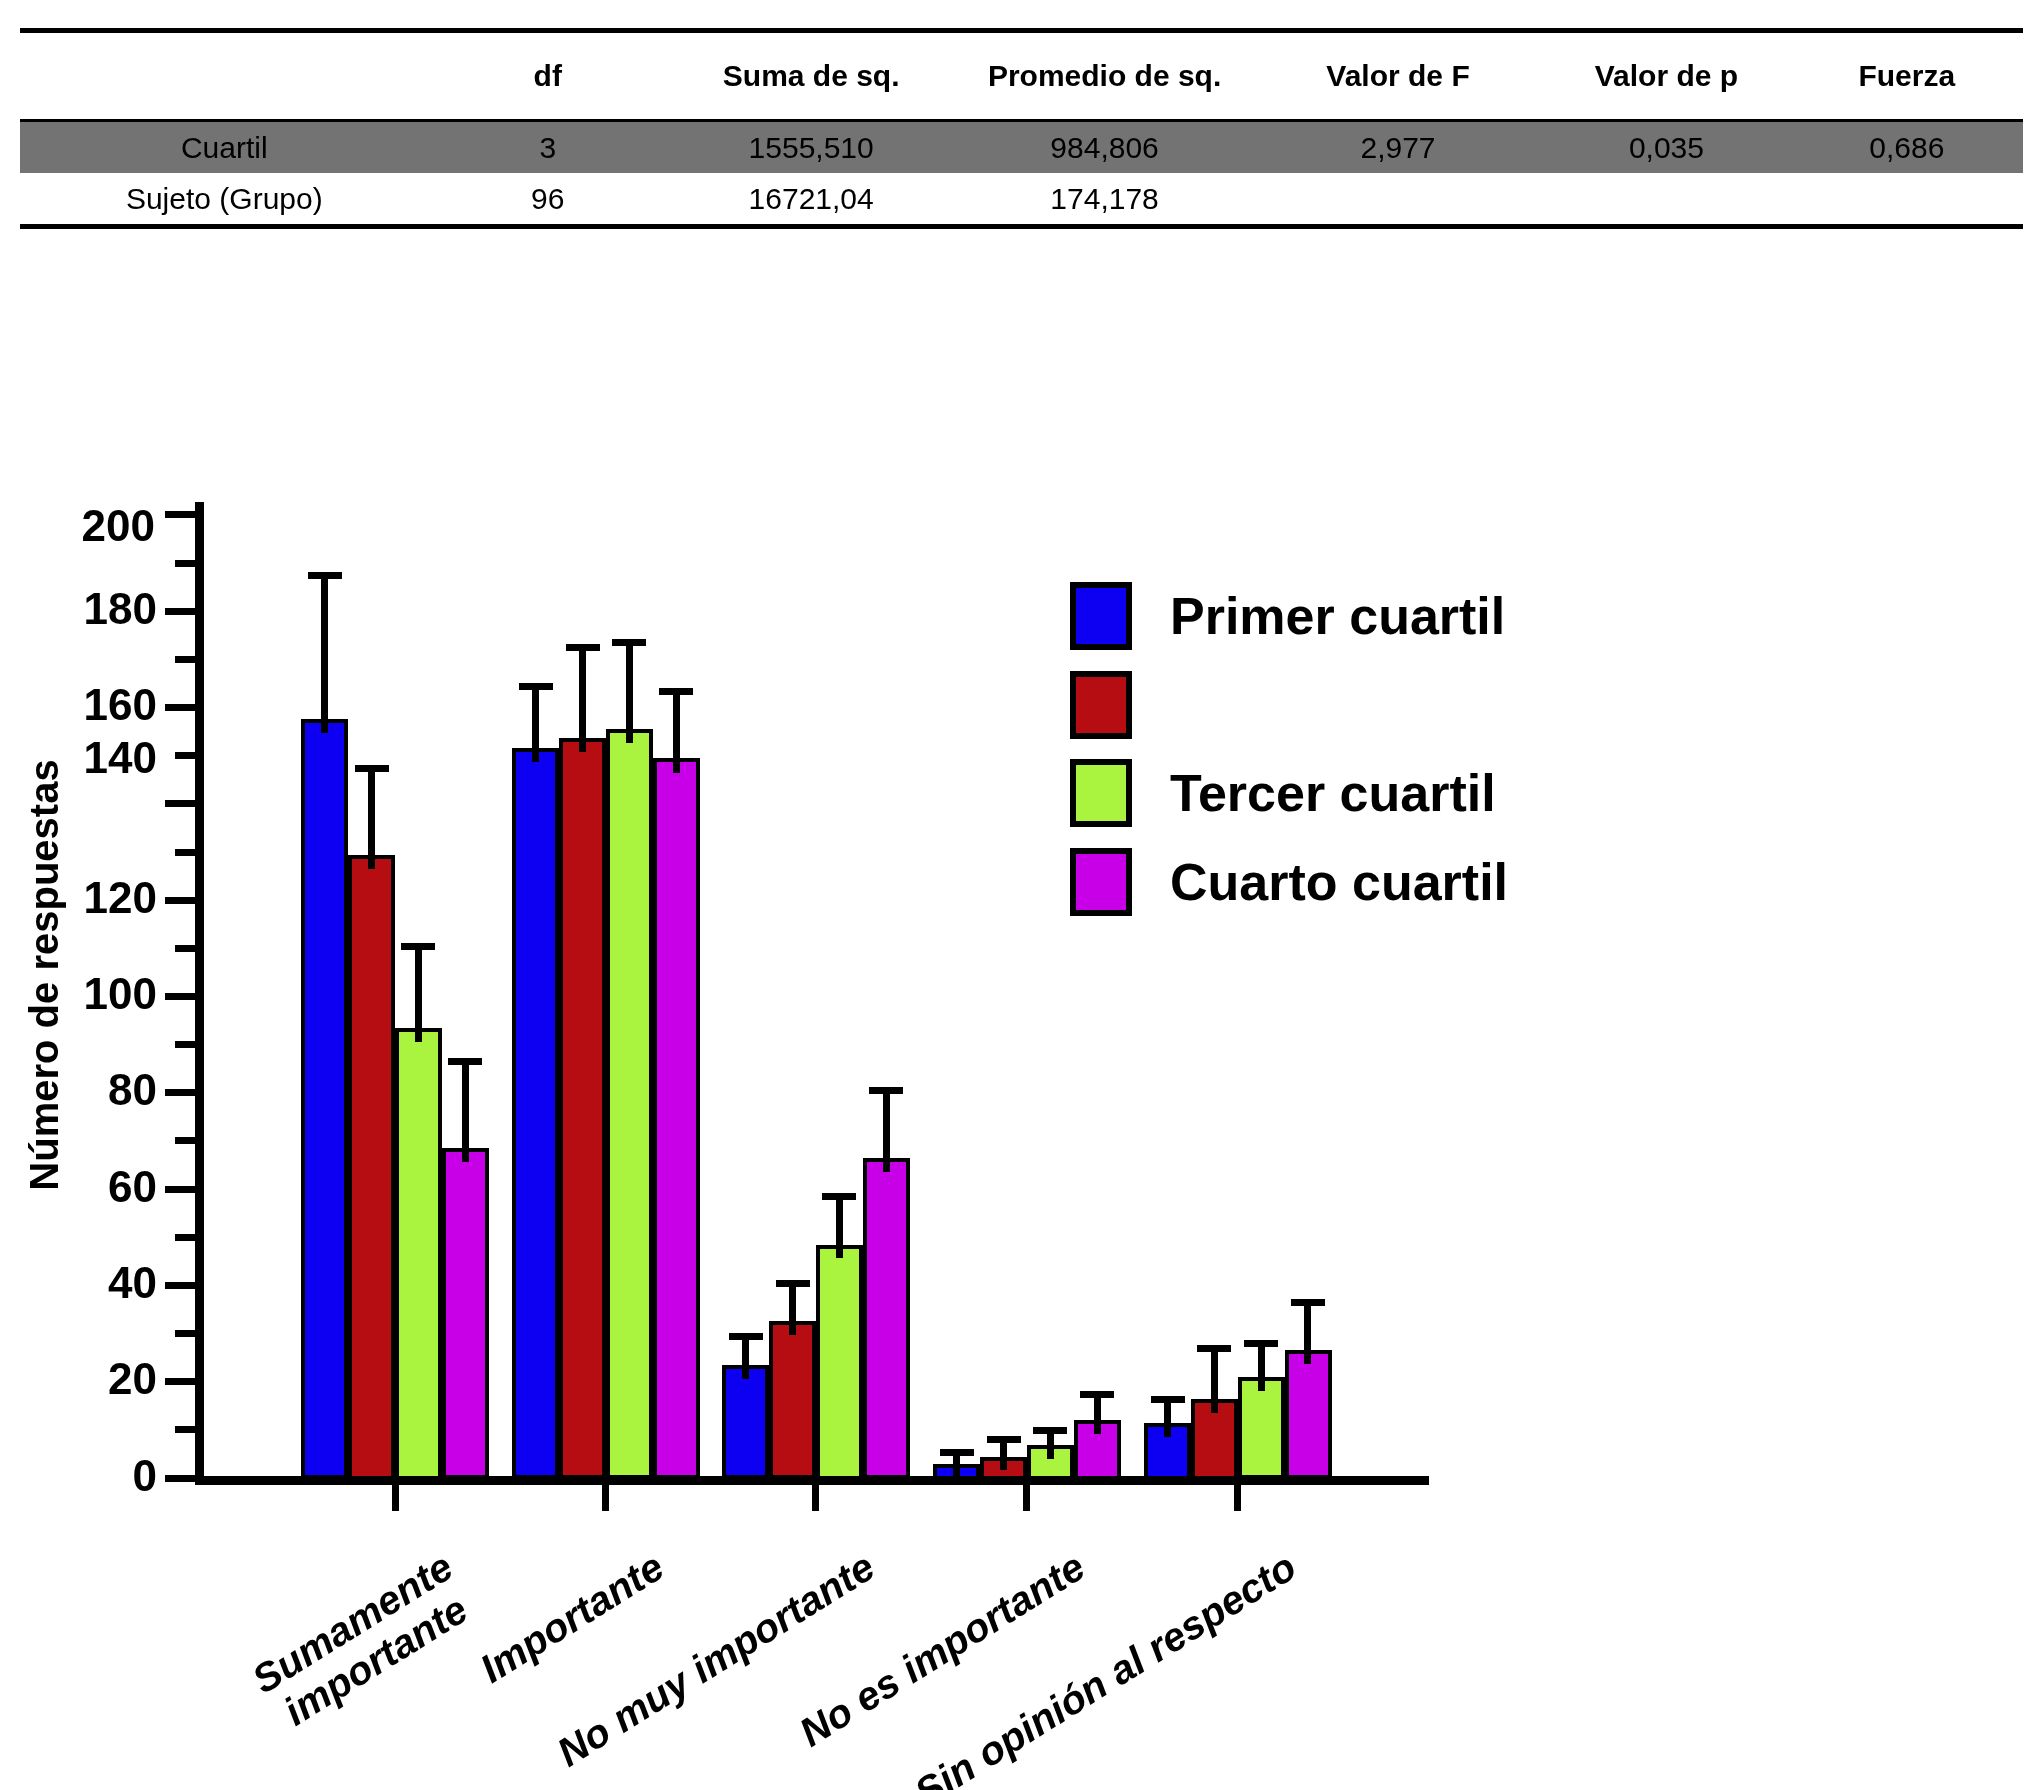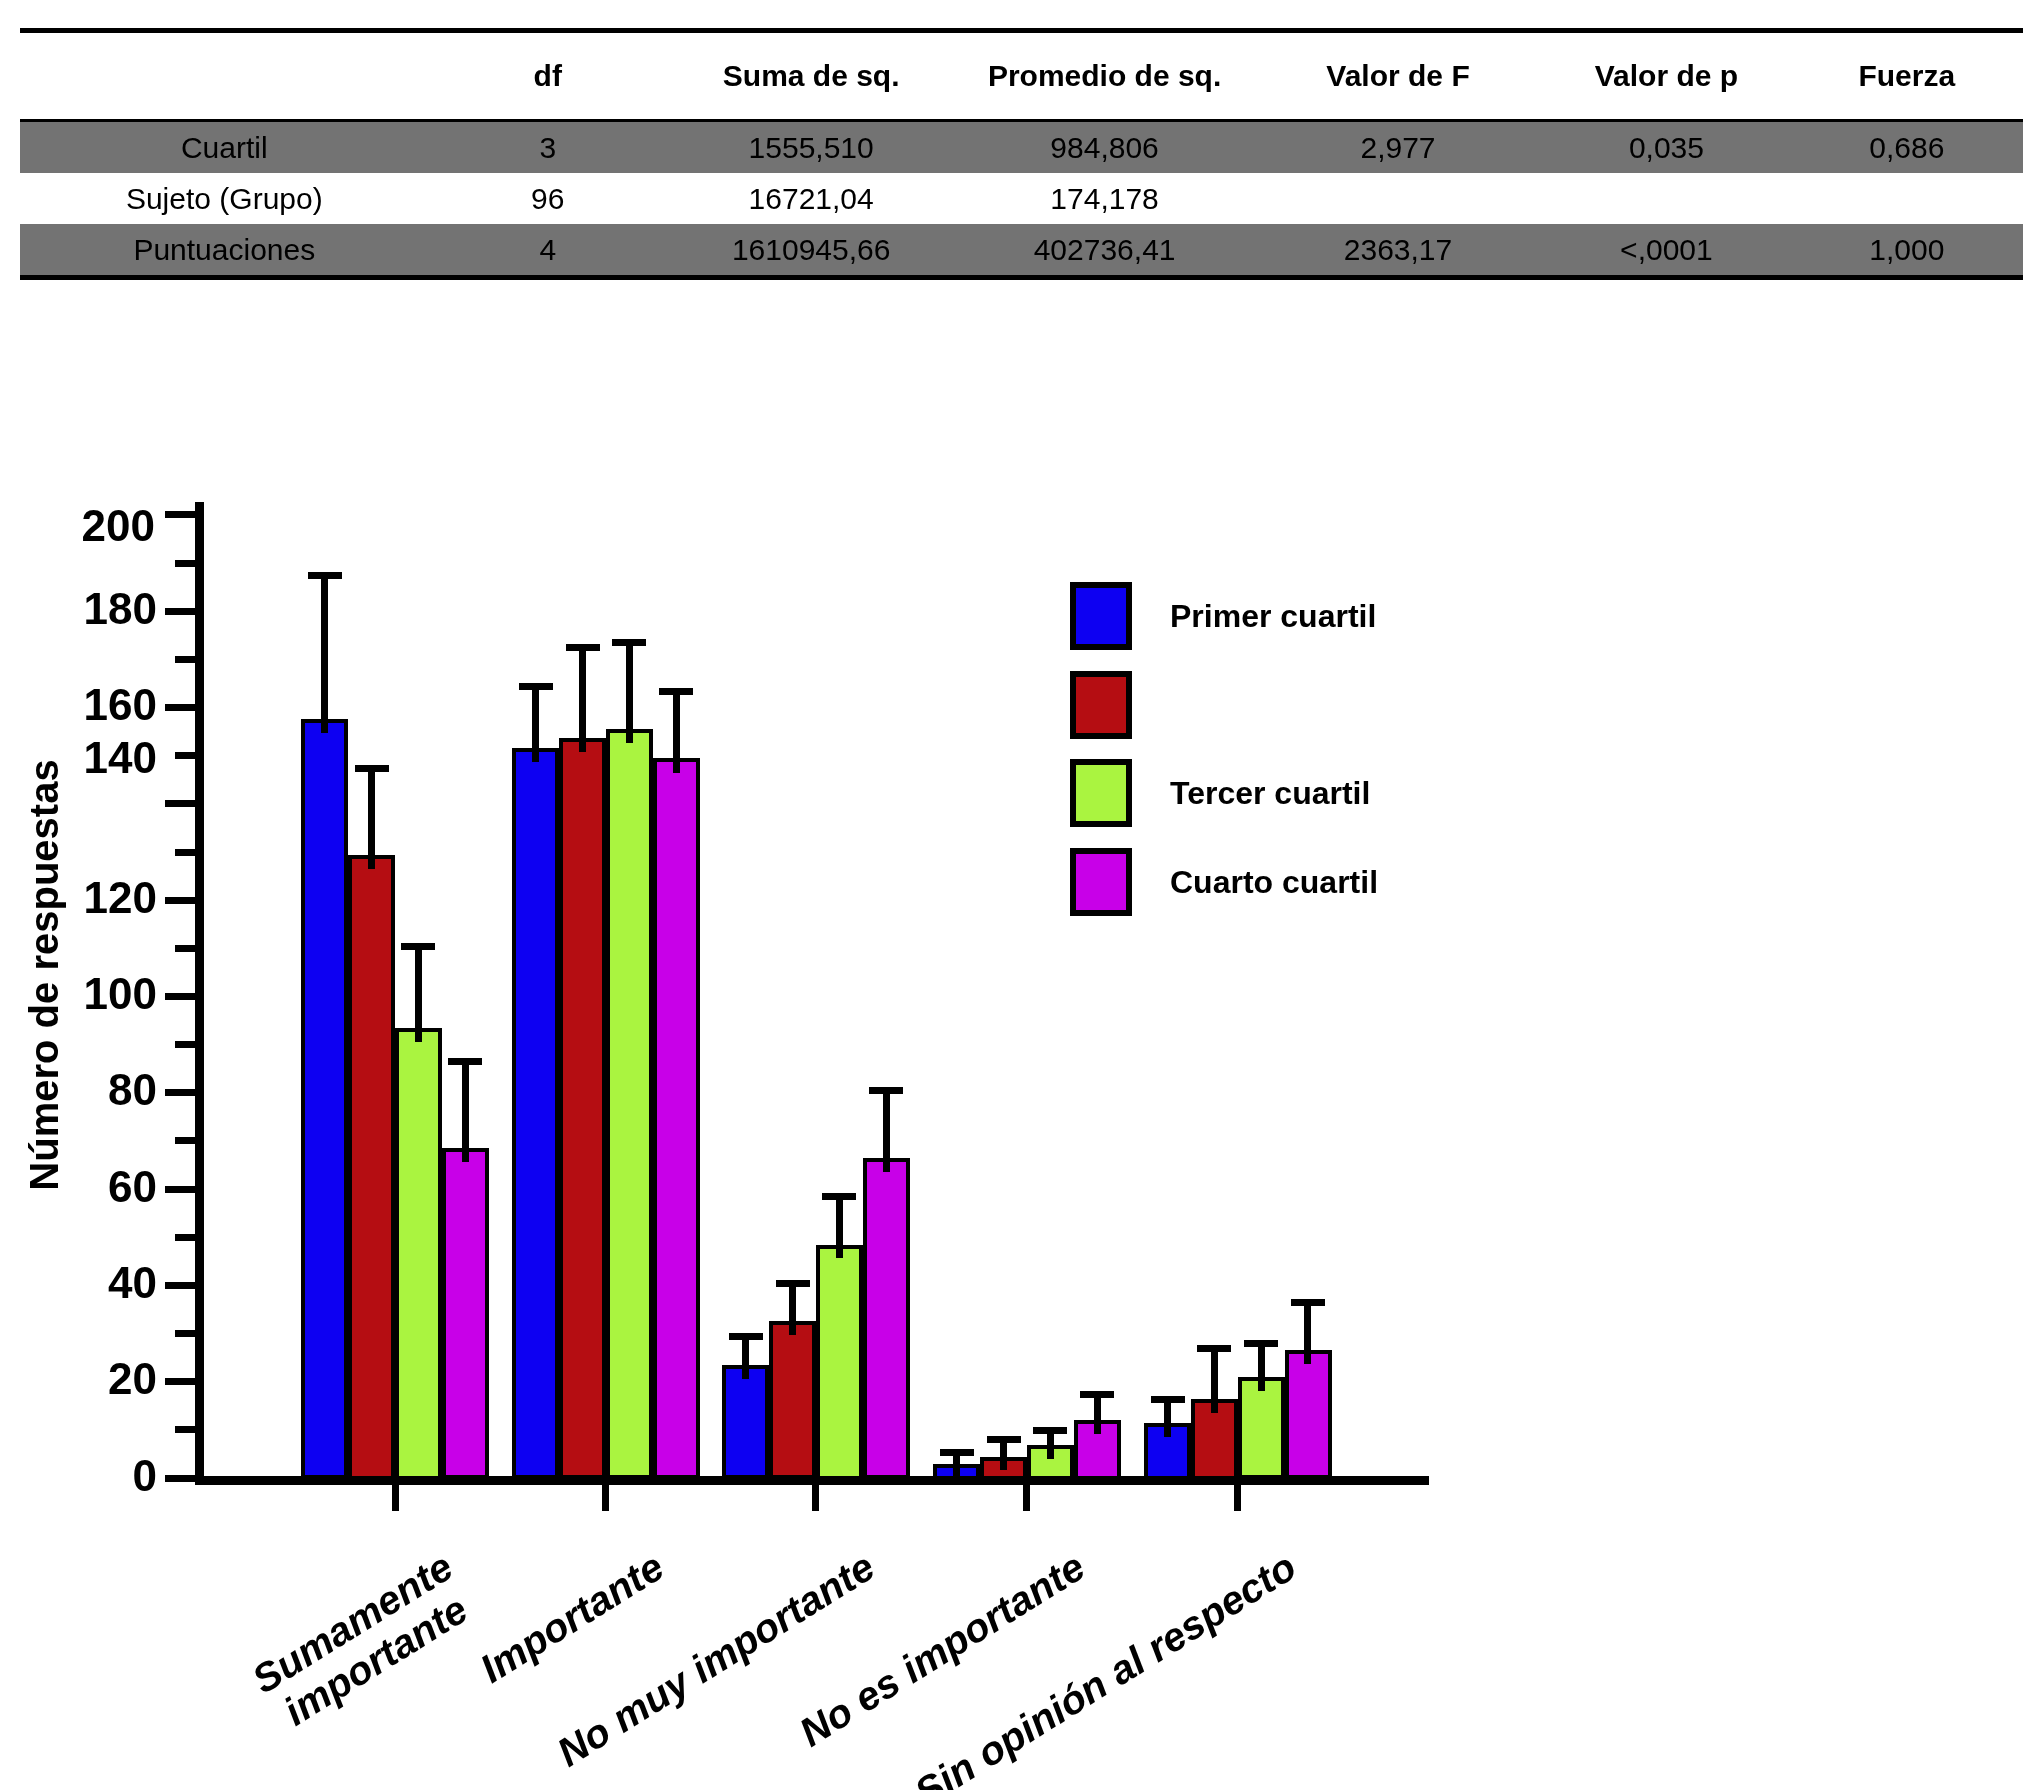--- a/index.html
+++ b/index.html
@@ -43,21 +43,21 @@
   .ylabel{
     position:absolute;font-size:40px;font-weight:bold;white-space:nowrap;
     transform:translate(-50%,-50%) rotate(-90deg);
   }
   .legend{position:absolute;left:1070px;top:586px;z-index:4;}
   .legend-row{position:absolute;left:0;height:60px;display:flex;align-items:center;}
   .legend-swatch{
     width:50px;height:56px;border:6px solid #000;box-sizing:content-box;
     margin-right:38px;flex:0 0 auto;
   }
-  .legend-text{font-size:32px;font-weight:bold;white-space:nowrap;}
+  .legend-text{font-size:52px;font-weight:bold;white-space:nowrap;}
 </style>
 </head>
 <body>
 
 <div class="page">
 
   <table class="anova">
     <colgroup>
       <col style="width:20.4%">
         <col style="width:11.9%">
@@ -89,29 +89,20 @@
           <td>0,686</td>
         </tr>
         <tr>
           <td>Sujeto (Grupo)</td>
           <td>96</td>
           <td>16721,04</td>
           <td>174,178</td>
           <td></td>
           <td></td>
           <td></td>
-        </tr>
-        <tr class="shaded">
-          <td>Puntuaciones</td>
-          <td>4</td>
-          <td>1610945,66</td>
-          <td>402736,41</td>
-          <td>2363,17</td>
-          <td>&lt;,0001</td>
-          <td>1,000</td>
         </tr>
       </tbody>
   </table>
 
   <div class="chart">
     <div class="ylabel" style="left:44px;top:975px;">Número de respuestas</div>
     <div id="plot">
         <div class="absdiv axis" style="left: 195px; top: 502px; width: 9px; height: 981px;"></div>
         <div class="absdiv axis" style="left: 195px; top: 1476px; width: 1234px; height: 9px;"></div>
         <div class="absdiv axis" style="left: 165px; top: 1475px; width: 30px; height: 7px;"></div>

